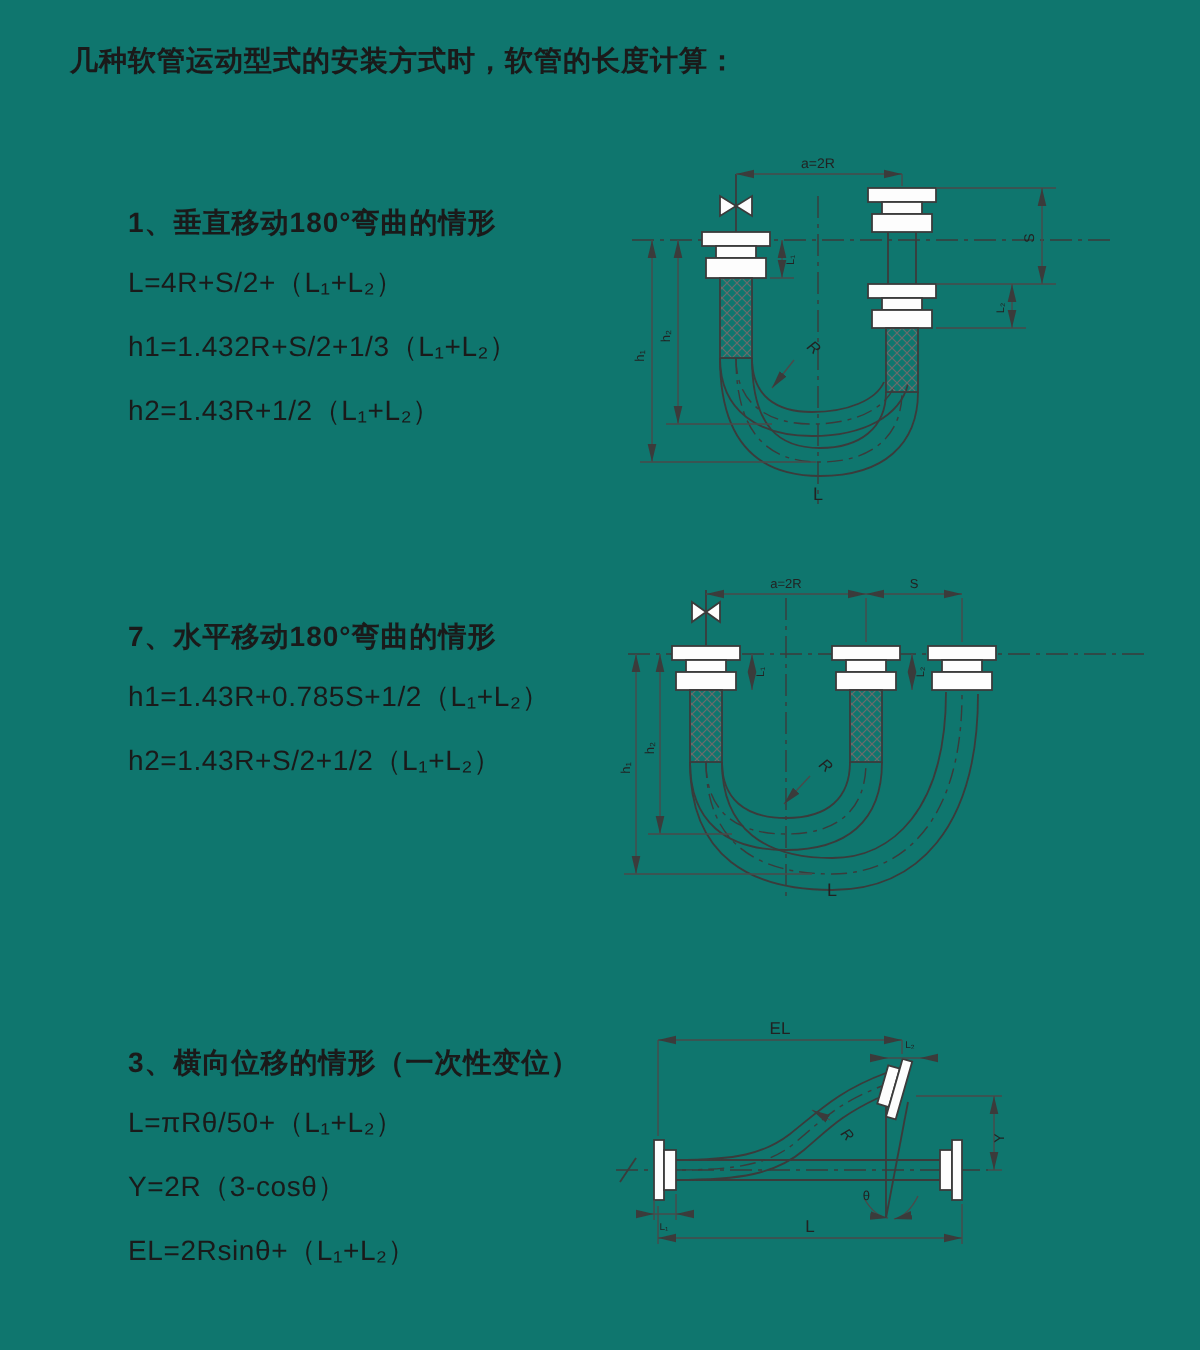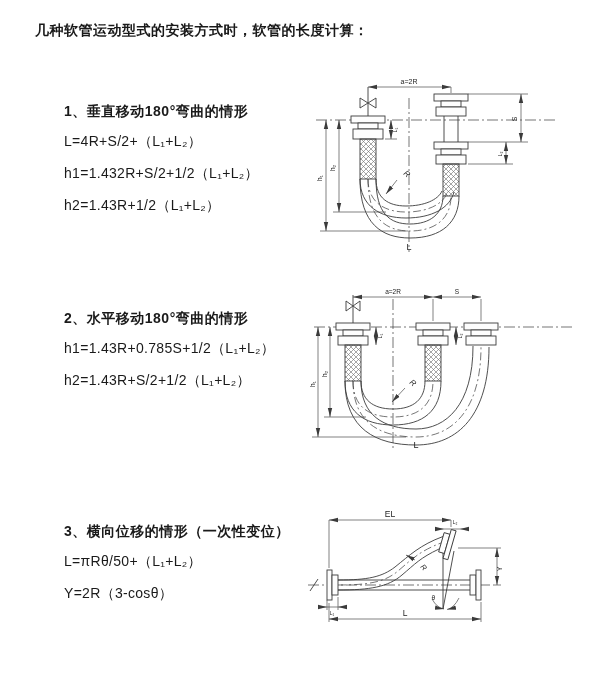--- a/index.html
+++ b/index.html
@@ -1,18 +1,18 @@
 <!DOCTYPE html>
 <html><head>
 <meta charset="utf-8">
 <style>
   html,body{margin:0;padding:0;background:#e9e9e9;}
   .page{
     position:relative;width:600px;height:675px;margin:0 auto;
-    background:#ffffff;overflow:hidden;
+    background:#0f766e;overflow:hidden;
     font-family:"Liberation Sans","DejaVu Sans",sans-serif;
     color:#1a1a1a;
   }
   .doc-title{
     position:absolute;left:35px;top:22px;
     font-size:14px;font-weight:bold;letter-spacing:0.5px;white-space:nowrap;
   }
   .section{position:absolute;left:64px;}
   .sec1{top:101px;} .sec2{top:308px;} .sec3{top:521px;}
   .sec-heading{font-size:14px;font-weight:bold;line-height:20px;margin:0 0 4px 0;white-space:nowrap;letter-spacing:0.5px;}
@@ -28,34 +28,35 @@
 </head>
 <body>
 
 <div class="page">
 
   <div class="doc-title">几种软管运动型式的安装方式时，软管的长度计算：</div>
 
   <div class="section sec1">
     <div class="sec-heading">1、垂直移动180°弯曲的情形</div>
     <div class="formula">L=4R+S/2+（L₁+L₂）</div>
-    <div class="formula">h1=1.432R+S/2+1/2（L₁+L₂）</div>
+    <div class="formula">h1=1.432R+S/2+1/3（L₁+L₂）</div>
     <div class="formula">h2=1.43R+1/2（L₁+L₂）</div>
   </div>
 
   <div class="section sec2">
-    <div class="sec-heading">2、水平移动180°弯曲的情形</div>
+    <div class="sec-heading">7、水平移动180°弯曲的情形</div>
     <div class="formula">h1=1.43R+0.785S+1/2（L₁+L₂）</div>
     <div class="formula">h2=1.43R+S/2+1/2（L₁+L₂）</div>
   </div>
 
   <div class="section sec3">
     <div class="sec-heading">3、横向位移的情形（一次性变位）</div>
     <div class="formula">L=πRθ/50+（L₁+L₂）</div>
     <div class="formula">Y=2R（3-cosθ）</div>
+    <div class="formula">EL=2Rsinθ+（L₁+L₂）</div>
   </div>
 
   <svg width="290" height="182" viewBox="0 0 290 182" style="left:306px;top:74px;">
     <defs>
       <marker id="arr1" viewBox="0 0 10 6" markerWidth="9" markerHeight="5.4" refX="10" refY="3" orient="auto-start-reverse" markerUnits="userSpaceOnUse">
         <path d="M0,0.6 L10,3 L0,5.4 Z" fill="#3b3b3b"></path>
       </marker>
       <pattern id="hat1" width="5" height="5" patternUnits="userSpaceOnUse">
         <path d="M0,5 L5,0 M0,0 L5,5" stroke="#6b6b6b" stroke-width="0.6"></path>
       </pattern>

